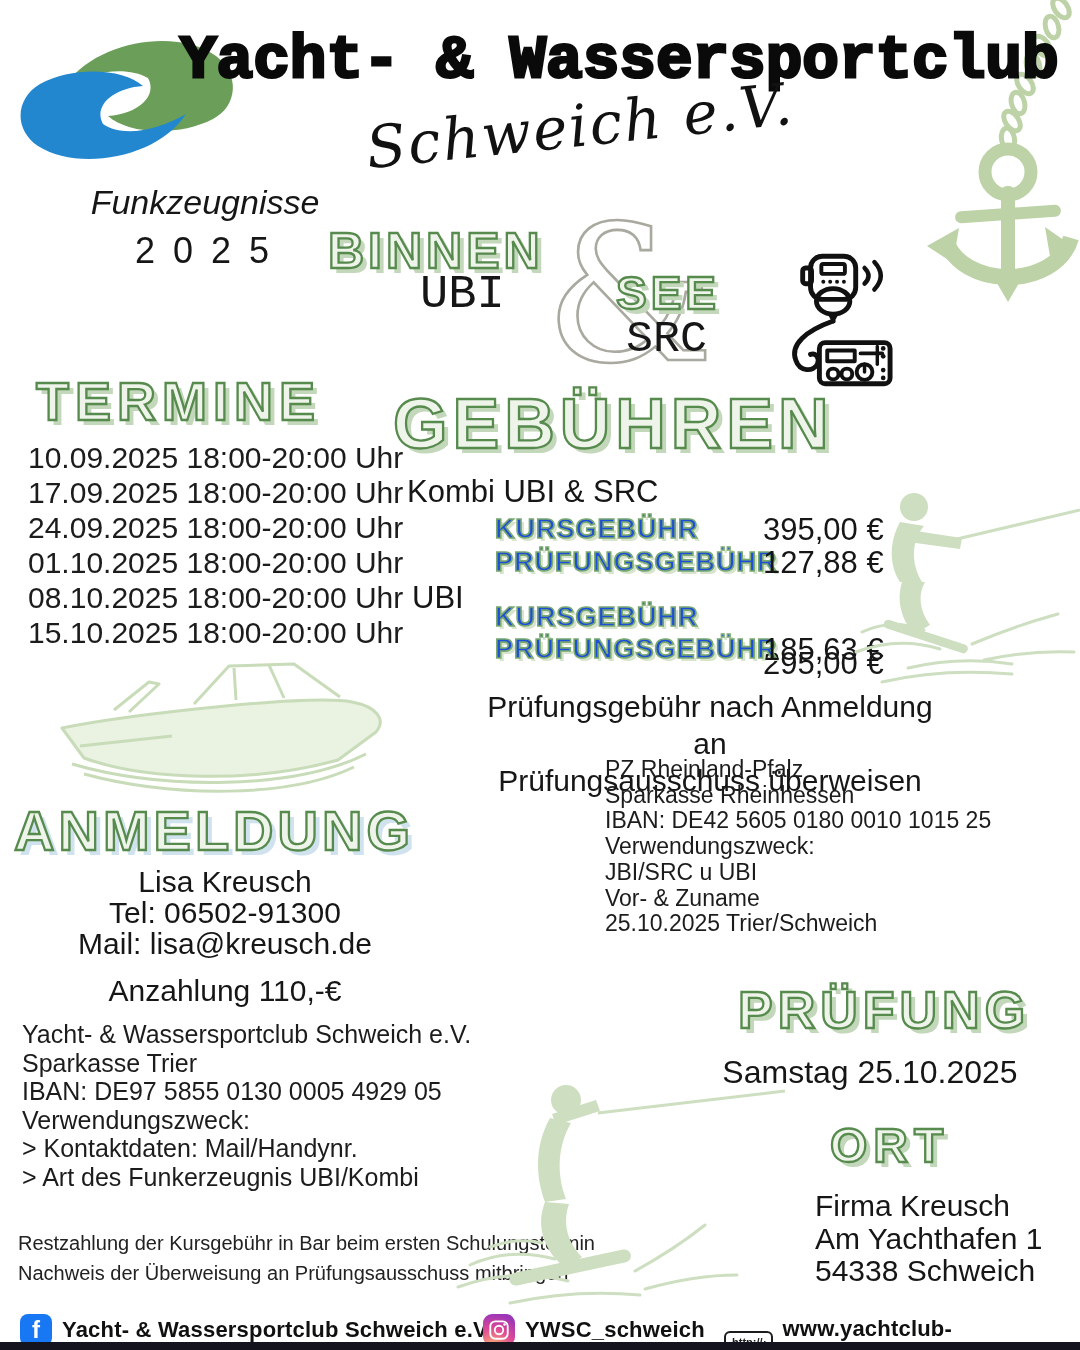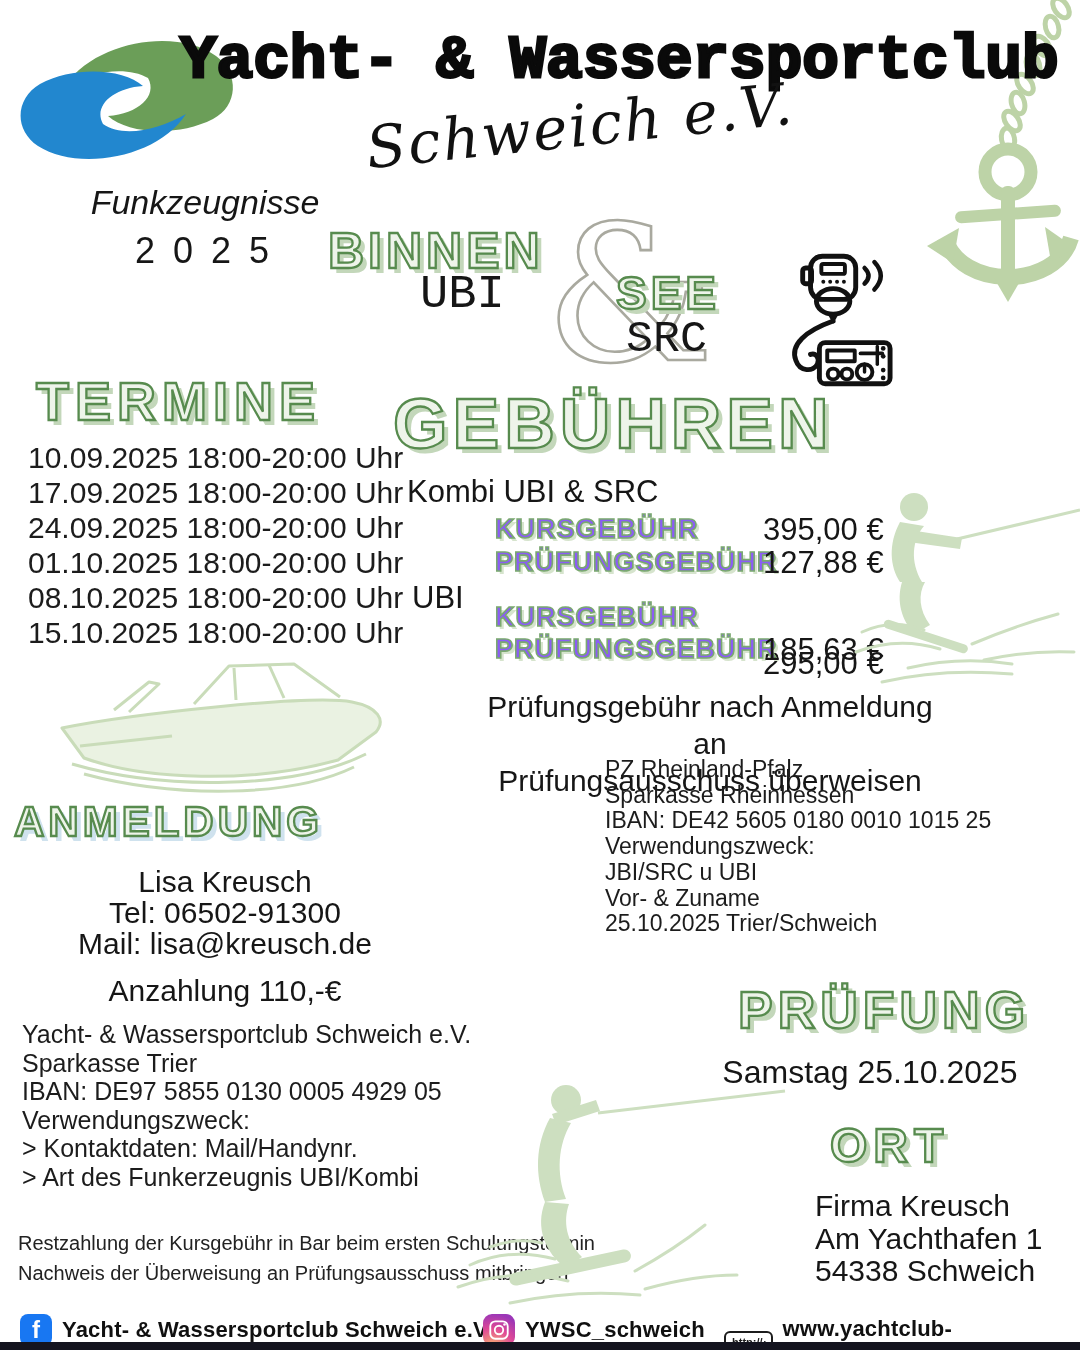--- a/index.html
+++ b/index.html
@@ -11,21 +11,21 @@
   
   .main-title{font-weight:bold;font-size:61px;letter-spacing:0px;color:#0a0a0a;
               -webkit-text-stroke:3px #0a0a0a;text-align:center;}
   .script-sub{font-family:"DejaVu Serif",serif;font-style:italic;font-size:58px;color:#111;
               transform:rotate(-6deg);text-align:center;letter-spacing:2px;}
 
   
   .disp{font-weight:bold;color:#eef4ea;-webkit-text-stroke:2.3px #578b4e;
         text-shadow:5px 5px 0 #c3d7ba;letter-spacing:6px;white-space:nowrap;}
   .disp-blue{text-shadow:5px 5px 0 #cfe2ee;}
-  .disp-sm{font-weight:bold;color:#8b5cf6;-webkit-text-stroke:1.6px #7aa96f;
+  .disp-sm{font-weight:bold;color:#1d4ed8;-webkit-text-stroke:1.6px #7aa96f;
            text-shadow:3px 3px 0 #d6e4cd;letter-spacing:1px;white-space:nowrap;}
 
   .body-30{font-size:30px;line-height:35px;color:#1c1c1c;}
   .rope-amp{font-family:"DejaVu Serif",serif;font-size:190px;line-height:0.95;
             color:#ffffff;-webkit-text-stroke:2.6px #a9a99f;font-weight:normal;}
 
   .bank{font-size:25px;line-height:28.6px;color:#1c1c1c;}
   .bank2{font-size:23px;line-height:25.7px;color:#1c1c1c;}
   .fineprint{font-size:20px;line-height:30px;color:#222;}
 
@@ -195,21 +195,21 @@
       <path d="M20,114 C110,140 242,140 314,104"></path>
       <path d="M32,124 C122,148 238,148 302,117"></path>
       <path d="M142,54 L177,16 L242,14 L288,47"></path>
       <path d="M182,18 L184,50"></path>
       <path d="M217,15 L232,48"></path>
       <path d="M62,60 L97,32 L107,34 L77,62"></path>
       <path d="M28,96 L120,86"></path>
     </g>
   </svg>
 
-  <div class="abs disp disp-blue" style="left:14px;top:798px;font-size:42px;letter-spacing:4px;">ANMELDUNG</div>
+  <div class="abs disp disp-blue" style="left:14px;top:798px;font-size:56px;letter-spacing:4px;">ANMELDUNG</div>
   <div class="abs" style="left:10px;top:866px;width:430px;text-align:center;font-size:30px;line-height:31px;">
     <p>Lisa Kreusch</p>
     <p>Tel: 06502-91300</p>
     <p>Mail: lisa@kreusch.de</p>
   </div>
   <div class="abs" style="left:10px;top:974px;width:430px;text-align:center;font-size:30px;">Anzahlung 110,-€</div>
 
   <div class="abs bank" style="left:22px;top:1020px;">
     <p>Yacht- &amp; Wassersportclub Schweich e.V.</p>
     <p>Sparkasse Trier</p>

